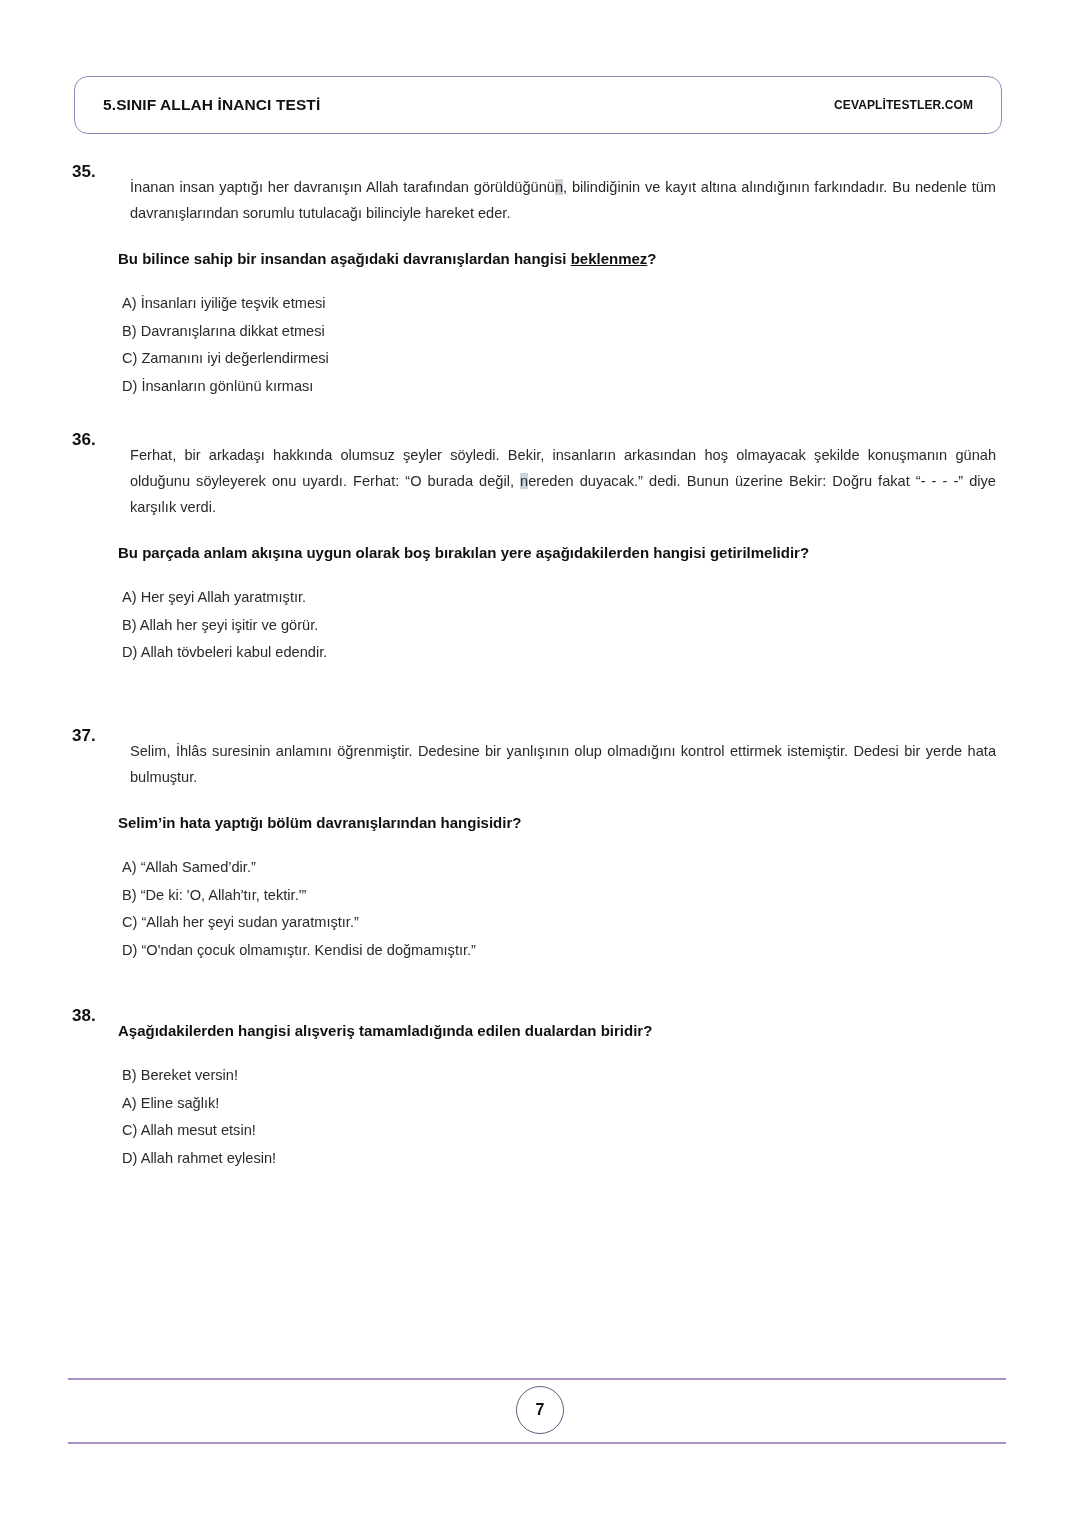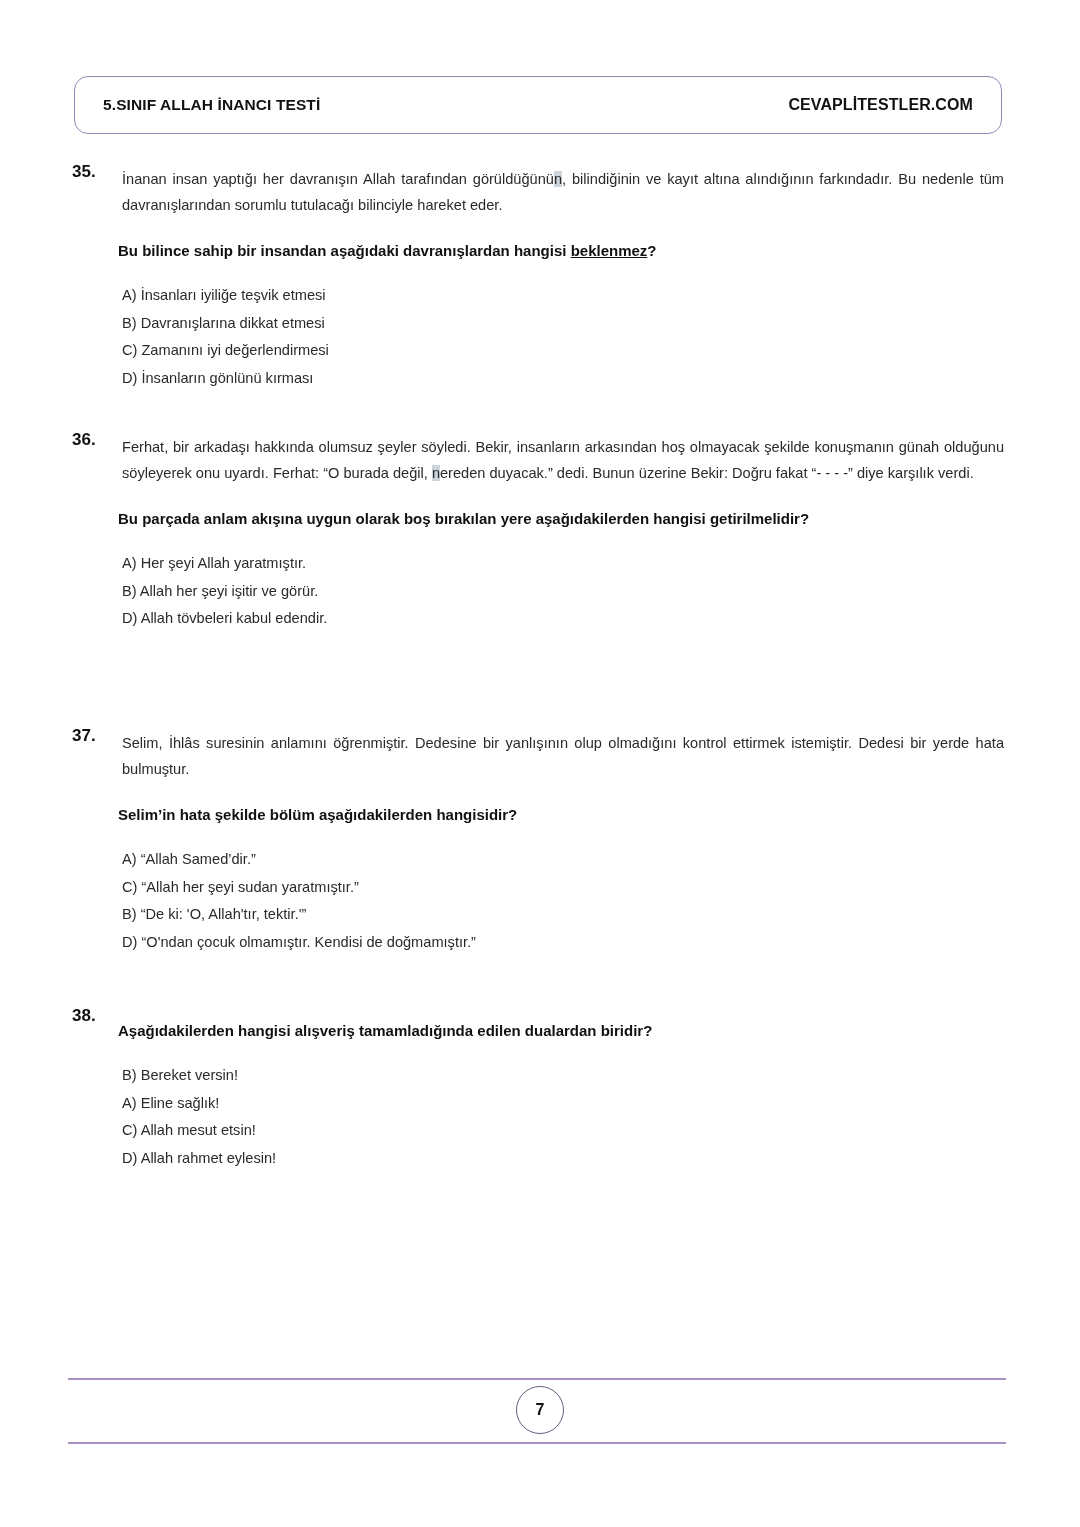--- a/index.html
+++ b/index.html
@@ -39,21 +39,21 @@
     padding: 0 28px;
   }
   .header-title {
     font-size: 15.5px;
     font-weight: bold;
     letter-spacing: 0.1px;
     color: #111;
     white-space: nowrap;
   }
   .header-brand {
-    font-size: 16px;
+    font-size: 12px;
     font-weight: bold;
     color: #111;
     letter-spacing: 0.1px;
     white-space: nowrap;
     margin-left: 20px;
   }
 
   .question {
     position: absolute;
     left: 72px;
@@ -72,21 +72,21 @@
 
   .qbody {
     margin-left: 46px;
   }
 
   .stem {
     font-size: 14.6px;
     line-height: 26px;
     text-align: justify;
     color: #2a2a2a;
-    margin: 4px;
+    margin: 12px;
   }
 
   .hl {
     background: #ccd4dc;
   }
 
   .prompt {
     font-size: 15px;
     font-weight: bold;
     color: #111;
@@ -177,25 +177,25 @@
         <li>B) Allah her şeyi işitir ve görür.</li>
         <li>D) Allah tövbeleri kabul edendir.</li>
       </ul>
     </div>
   </div>
 
   <div class="question" style="top:726px;">
     <div class="qnum">37.</div>
     <div class="qbody">
       <p class="stem"><span>Selim, İhlâs suresinin anlamını öğrenmiştir. Dedesine bir yanlışının olup olmadığını kontrol ettirmek istemiştir. Dedesi bir yerde hata bulmuştur.</span><span class="hl"></span><span></span></p>
-      <p class="prompt"><span>Selim’in hata şekilde bölüm aşağıdakilerden hangisidir?</span><span class="u"></span><span></span></p>
+      <p class="prompt"><span>Selim’in hata yaptığı bölüm davranışlarından hangisidir?</span><span class="u"></span><span></span></p>
       <ul class="options">
         <li>A) “Allah Samed’dir.”</li>
+        <li>B) “De ki: 'O, Allah'tır, tektir.'”</li>
         <li>C) “Allah her şeyi sudan yaratmıştır.”</li>
-        <li>B) “De ki: 'O, Allah'tır, tektir.'”</li>
         <li>D) “O'ndan çocuk olmamıştır. Kendisi de doğmamıştır.”</li>
       </ul>
     </div>
   </div>
 
   <div class="question" style="top:1006px;">
     <div class="qnum">38.</div>
     <div class="qbody">
       <p class="prompt" style="margin-top:14px;"><span>Aşağıdakilerden hangisi alışveriş tamamladığında edilen dualardan biridir?</span></p>
       <ul class="options">

